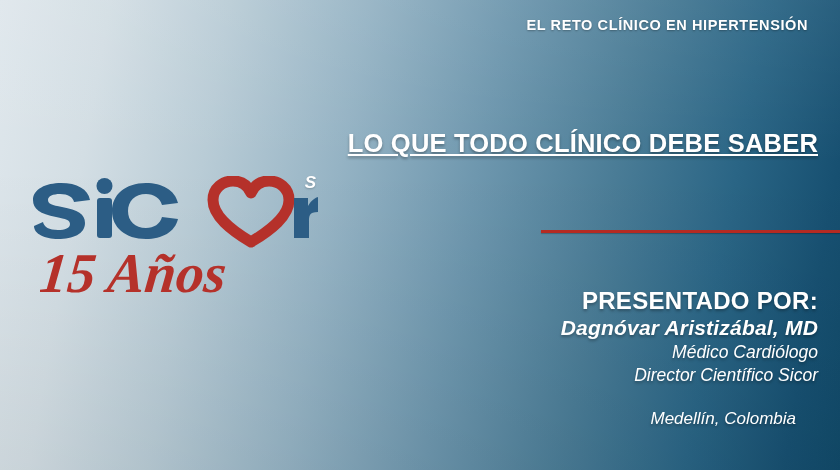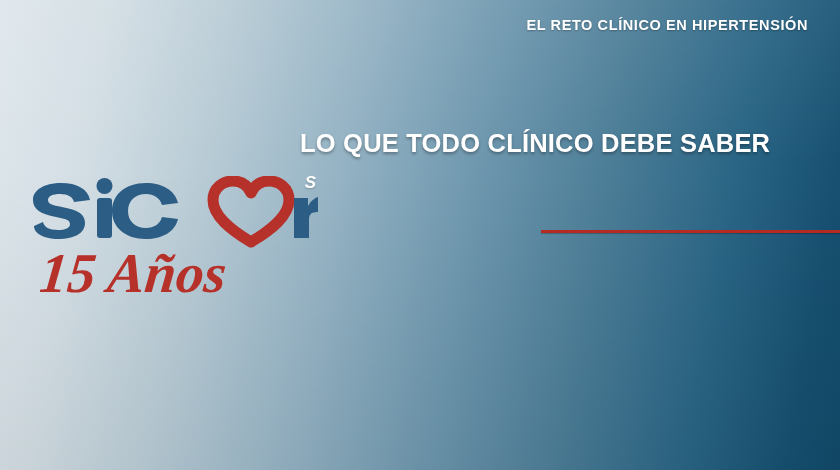--- a/index.html
+++ b/index.html
@@ -36,26 +36,27 @@
     color:#ffffff;
     font-size:14.5px;font-weight:bold;letter-spacing:.6px;
     text-shadow:0 1px 2px rgba(0,0,0,.30);
     white-space:nowrap;
     padding-left:31px;
   }
 
   
   #title{
     position:absolute;top:128px;left:300px;right:22px;
-    text-align:left;
+    text-align:right;
     color:#ffffff;
     font-size:25.5px;font-weight:bold;line-height:1.23;
     letter-spacing:.2px;
     text-shadow:0 2px 3px rgba(0,0,0,.32);
     white-space:nowrap;
+    text-decoration:underline;
   }
   #title .tline{display:block;}
 
   
   #divider{
     position:absolute;top:230px;left:541px;width:299px;height:3px;
     background:#b52a22;
     box-shadow:0 1px 1px rgba(0,0,0,.25);
   }
 
@@ -155,14 +156,21 @@
       <text x="4" y="56" font-family="Liberation Serif, serif" font-size="56" font-style="italic" font-weight="bold" fill="#b5312a" transform="skewX(-6)">15 Años</text>
     </svg>
   </div>
 
   <div id="title">
     <span class="tline">LO QUE TODO CLÍNICO DEBE SABER</span>
   </div>
 
   <div id="divider"></div>
 
+  <div id="presenter">
+    <span id="pres-label">PRESENTADO POR:</span>
+    <span id="pres-name">Dagnóvar Aristizábal, MD</span>
+    <span class="pres-sub">Médico Cardiólogo</span>
+    <span class="pres-sub">Director Científico Sicor</span>
+    <span id="pres-city">Medellín, Colombia</span>
+  </div>
 
 </div>
 
 </body></html>

